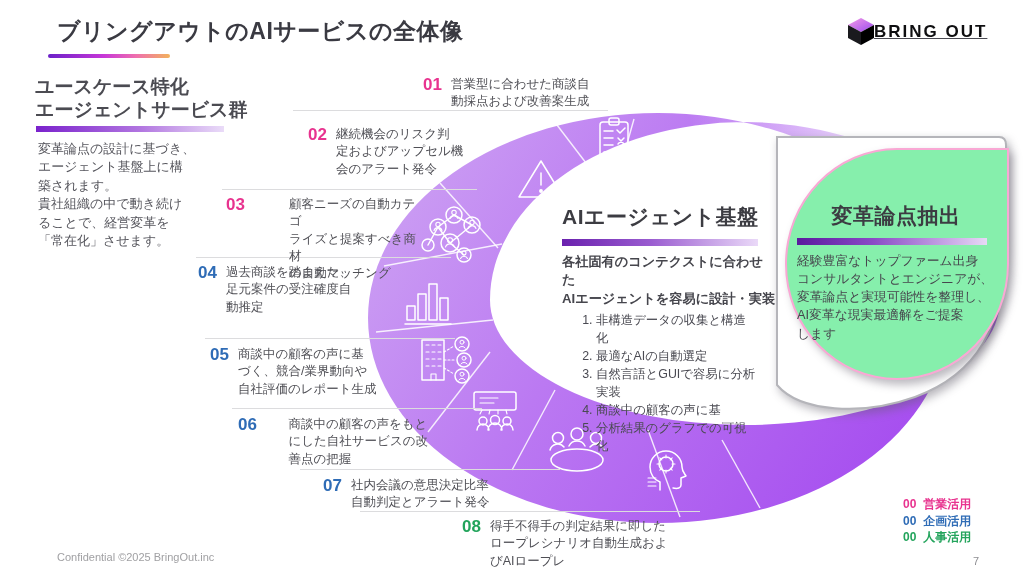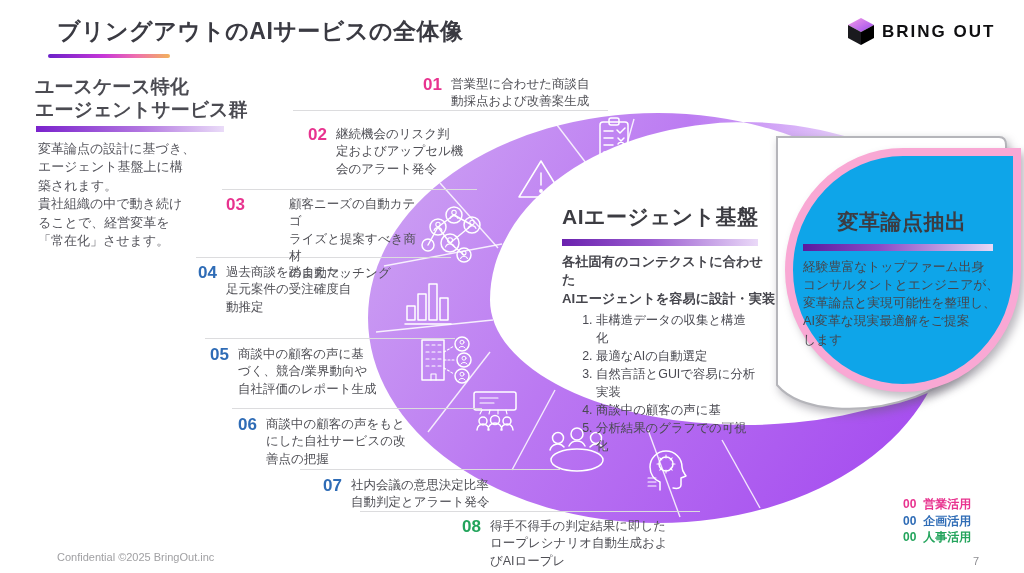--- a/index.html
+++ b/index.html
@@ -5,42 +5,42 @@
   html,body{margin:0;padding:0;background:#fff;}
   .slide{position:relative;width:1024px;height:573px;background:#fff;overflow:hidden;
          font-family:"Liberation Sans","DejaVu Sans",sans-serif;color:#4a4a52;}
   .abs{position:absolute;}
   .ml{white-space:pre-line;}
   
   .title{left:57px;top:16px;font-size:23px;font-weight:700;color:#3a3a42;letter-spacing:0.5px;}
   .title-bar{left:48px;top:54px;width:122px;height:4px;border-radius:2px;
              background:linear-gradient(90deg,#6b21c8 0%,#c636d8 45%,#ef6fae 72%,#f2b25c 100%);}
   
-  .logo{left:848px;top:18px;display:flex;align-items:center;gap:8px;}
+  .logo{left:848px;top:18px;display:flex;align-items:center;gap:0;text-decoration:underline;}
   .logo-text{font-size:17px;font-weight:800;letter-spacing:2px;color:#0e0e10;}
   
   .lp-head{left:35px;top:76px;font-size:19px;font-weight:700;color:#4b4b52;line-height:1.2;}
   .lp-bar{left:36px;top:126px;width:188px;height:6px;
           background:linear-gradient(90deg,#7a22cc 0%,#b175e0 55%,#eadcf8 100%);}
   .lp-desc{left:38px;top:140px;width:180px;font-size:13px;line-height:1.42;color:#55555c;}
   
   .uc{display:flex;gap:9px;align-items:flex-start;}
   .uc .num{font-size:17px;font-weight:700;line-height:1.1;}
   .uc .txt{font-size:12.5px;line-height:1.38;color:#4f4f55;}
   .sep{height:1px;background:#dcdcde;}
   
   .platform{left:562px;top:203px;width:214px;}
   .platform h3{margin:0;font-size:21px;font-weight:700;color:#3c3c42;letter-spacing:0.5px;}
   .platform .pbar{margin-top:8px;width:196px;height:7px;
                   background:linear-gradient(90deg,#6a21ae 0%,#9a5cd0 45%,#ead9f8 100%);}
   .platform .pdesc{margin-top:7px;font-size:13.2px;line-height:1.4;color:#46464d;font-weight:bold;}
   .platform ol{margin:4px 18px 0 0;padding-left:34px;font-size:12.4px;line-height:1.45;color:#4a4a52;}
   
-  .leaf{left:785px;top:148px;width:220px;height:228px;background:#0ea5e9;
-        border:8px solid #f9a8d4;border-radius:50% 0 50% 50%;
+  .leaf{left:785px;top:148px;width:220px;height:228px;background:#86efac;
+        border:2px solid #f9a8d4;border-radius:50% 0 50% 50%;
         box-shadow:4px 5px 9px rgba(90,85,100,0.40);}
   .leaf-inner{position:absolute;left:10px;top:52px;width:198px;}
   .leaf-inner h3{margin:0;text-align:center;font-size:21px;font-weight:700;color:#3c3c42;letter-spacing:0.5px;}
   .leaf-inner .lbar{margin-top:8px;width:190px;height:7px;
                     background:linear-gradient(90deg,#5a1a9e 0%,#8a4ac6 40%,#e7d9f6 100%);}
   .leaf-inner .ldesc{margin-top:7px;font-size:12.8px;line-height:1.42;color:#46464d;}
   
   .legend{left:903px;top:496px;font-size:12px;font-weight:700;line-height:1.38;}
   .legend .row{display:flex;gap:7px;}
   
@@ -273,21 +273,21 @@
     <span class="txt ml">過去商談を踏まえた、
 足元案件の受注確度自
 動推定</span>
   </div>
   <div class="abs uc" style="left:210px;top:346px;width:185px;">
     <span class="num" style="color: rgb(47, 108, 182);">05</span>
     <span class="txt ml">商談中の顧客の声に基
 づく、競合/業界動向や
 自社評価のレポート生成</span>
   </div>
-  <div class="abs uc" style="left:238px;top:416px;width:190px;">
+  <div class="abs uc" style="left:238px;top:416px;width:190px;justify-content:space-between;">
     <span class="num" style="color: rgb(47, 108, 182);">06</span>
     <span class="txt ml">商談中の顧客の声をもと
 にした自社サービスの改
 善点の把握</span>
   </div>
   <div class="abs uc" style="left:323px;top:477px;width:200px;">
     <span class="num" style="color: rgb(47, 108, 182);">07</span>
     <span class="txt ml">社内会議の意思決定比率
 自動判定とアラート発令</span>
   </div>

